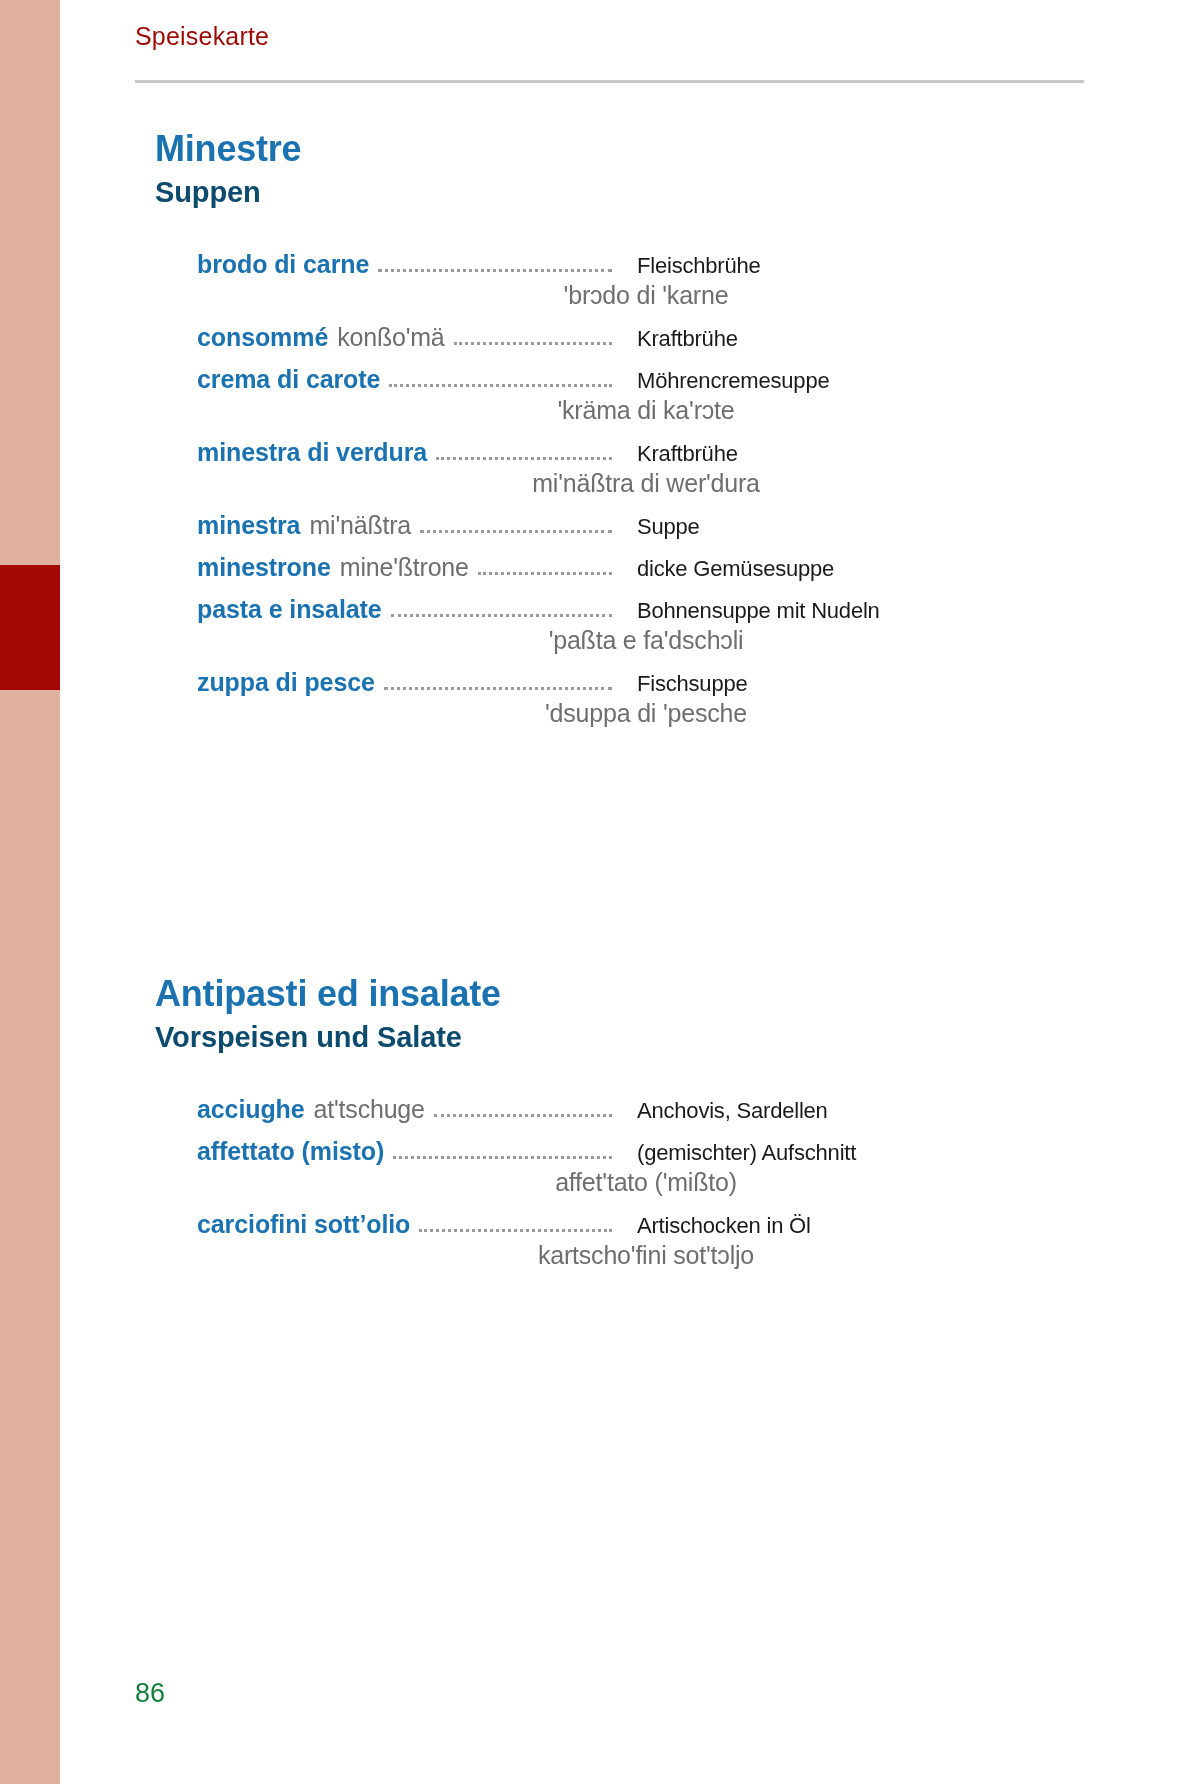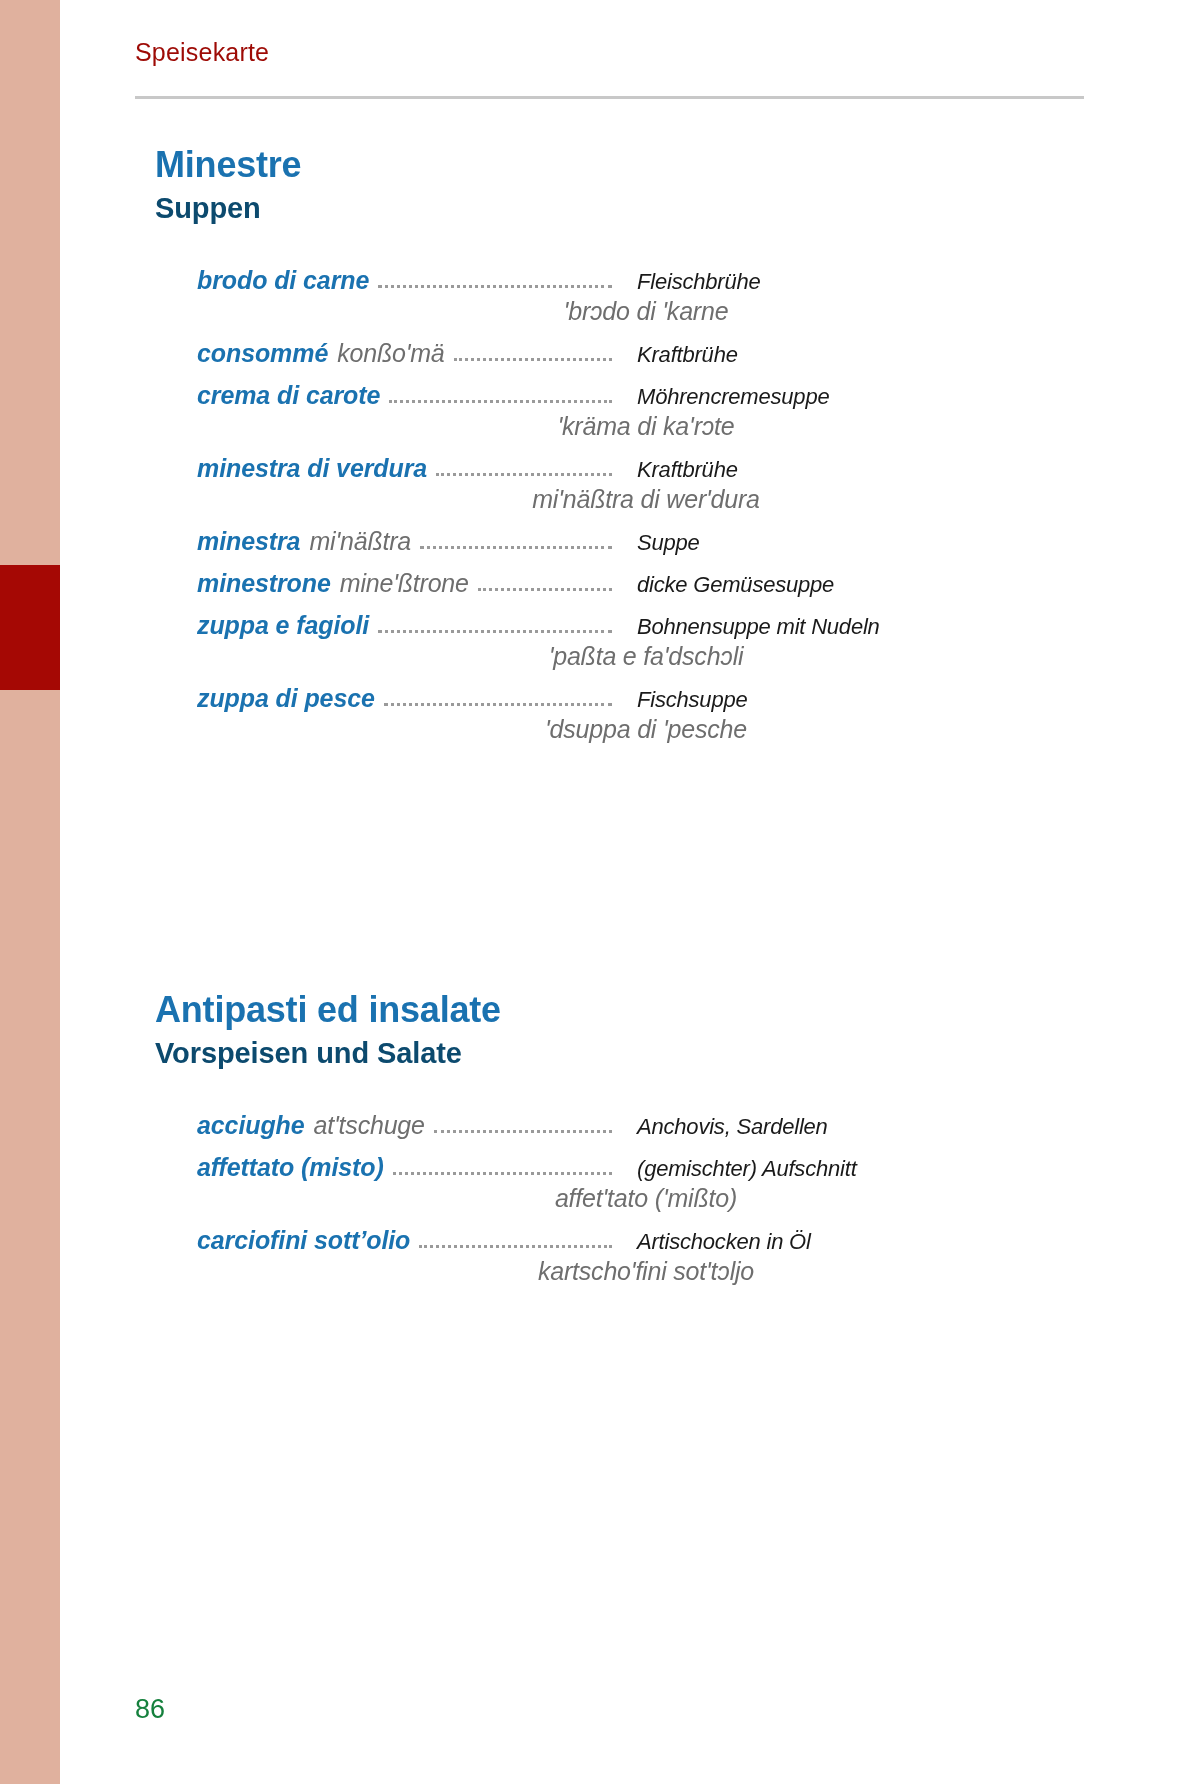--- a/index.html
+++ b/index.html
@@ -30,21 +30,21 @@
     top: 565px;
     width: 60px;
     height: 125px;
     background: #a50804;
   }
 
   
   .page {
     position: absolute;
     left: 60px;
-    top: 16px;
+    top: 0;
     width: 1122px;
     height: 1468px;
   }
 
   
   .header {
     position: absolute;
     left: 75px;
     top: 22px;
     width: 950px;
@@ -89,21 +89,20 @@
   }
 
   
   .entries {
     margin-top: 40px;
     margin-left: 42px;
   }
   .entry {
     position: relative;
     margin-bottom: 13px;
-    font-style: italic;
   }
   .entry-main {
     display: flex;
     align-items: baseline;
   }
   .entry-left {
     width: 415px;
     display: flex;
     align-items: baseline;
     overflow: hidden;
@@ -239,21 +238,21 @@
             <span class="phon-inline">mine'ßtrone</span>
             <span class="leader"></span>
           </div>
           <span class="translation">dicke Gemüsesuppe</span>
         </div>
       </div>
 
       <div class="entry">
         <div class="entry-main">
           <div class="entry-left">
-            <span class="term">zuppa e fagioli</span>
+            <span class="term">pasta e insalate</span>
             <span class="leader"></span>
           </div>
           <span class="translation">Bohnensuppe mit Nudeln</span>
         </div>
         <div class="phon-below">'paßta e fa'dschɔli</div>
       </div>
 
       <div class="entry">
         <div class="entry-main">
           <div class="entry-left">

